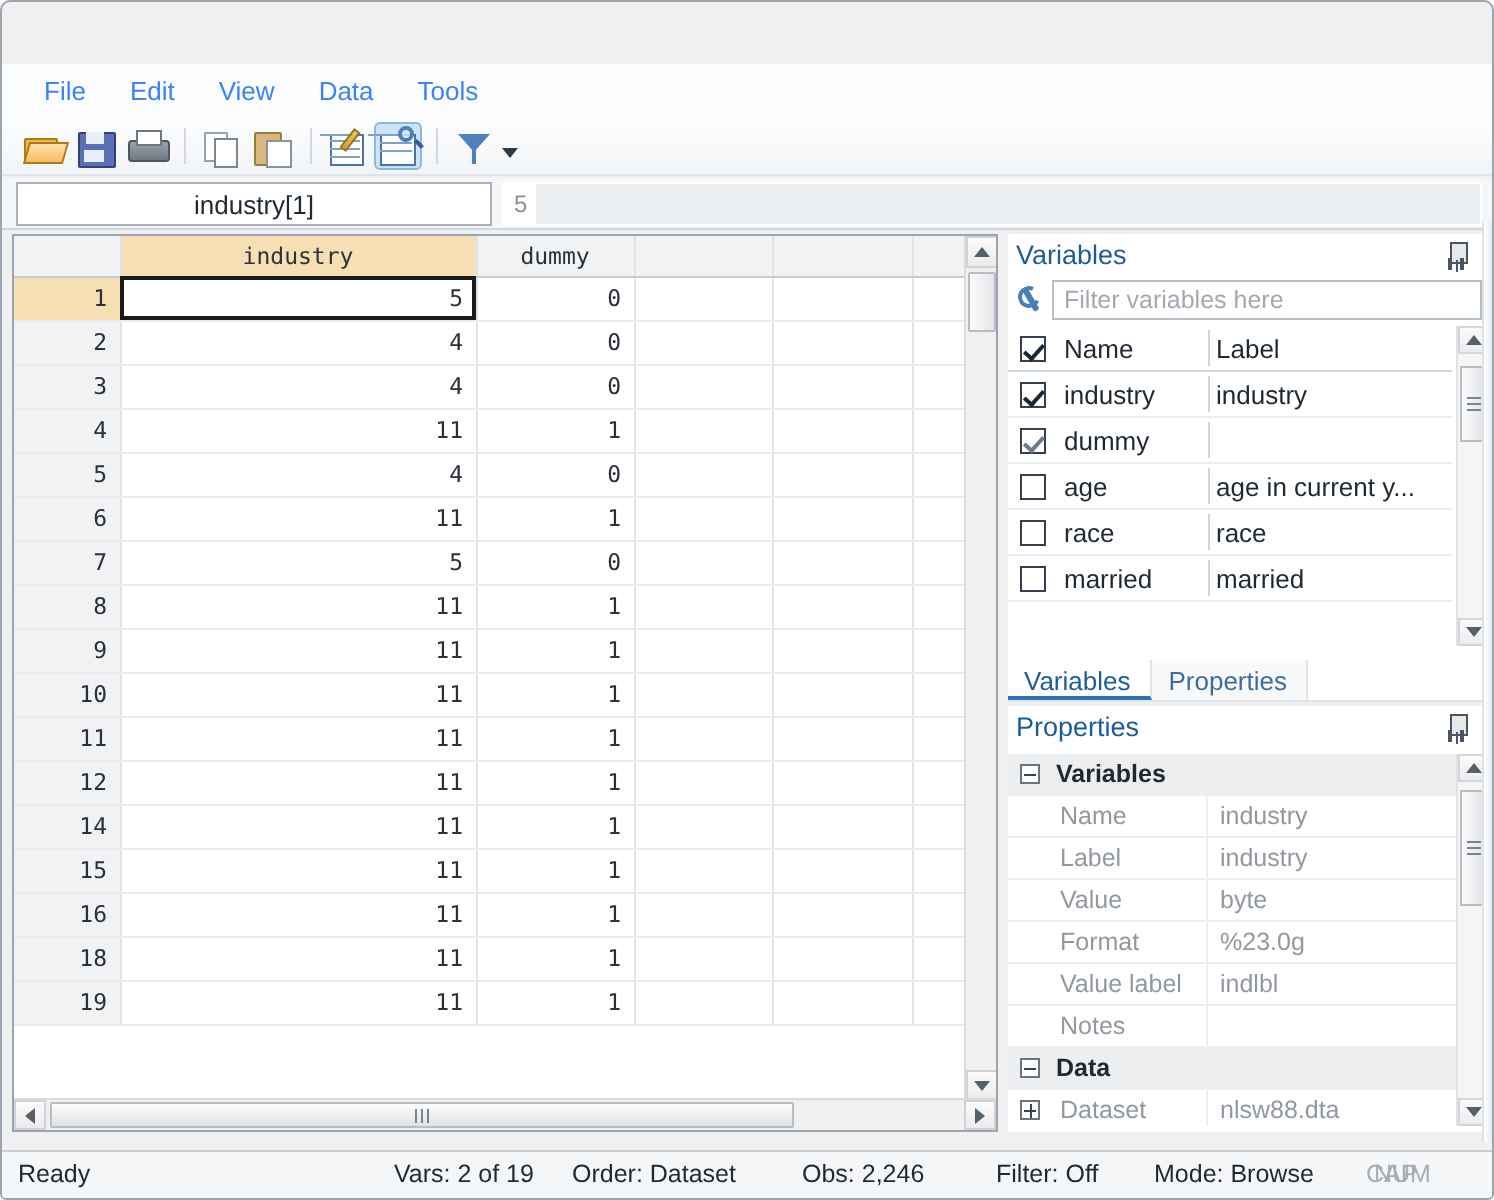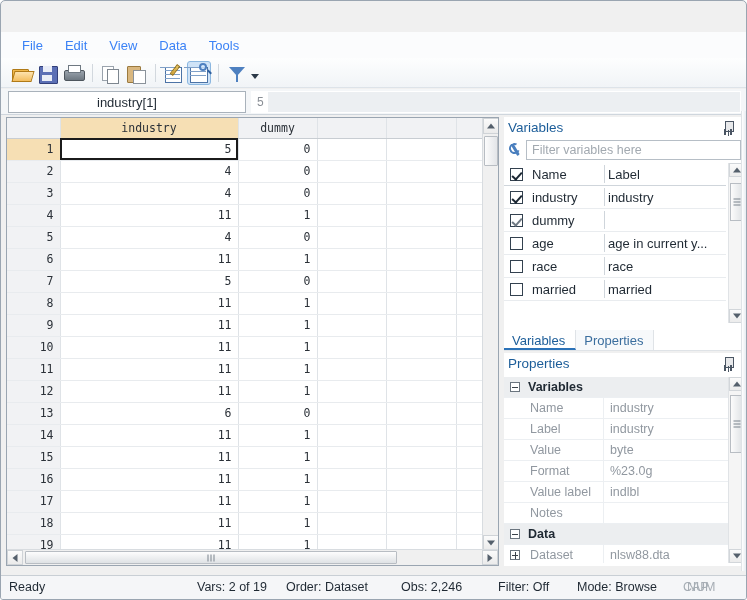--- a/index.html
+++ b/index.html
@@ -776,53 +776,37 @@
             </tr>
             <tr>
               <td class="rownum">12</td>
               <td class="datacell" style="width: 178px;">11</td>
               <td class="datacell" style="width: 79px;">1</td>
               <td class="empty" style="width: 69px;"></td>
               <td class="empty" style="width: 70px;"></td>
               <td class="empty" style="width: 27px;"></td>
             </tr>
             <tr>
-              <td class="rownum">13</td>
-              <td class="datacell" style="width: 178px;">6</td>
-              <td class="datacell" style="width: 79px;">0</td>
-              <td class="empty" style="width: 69px;"></td>
-              <td class="empty" style="width: 70px;"></td>
-              <td class="empty" style="width: 27px;"></td>
-            </tr>
-            <tr>
               <td class="rownum">14</td>
               <td class="datacell" style="width: 178px;">11</td>
               <td class="datacell" style="width: 79px;">1</td>
               <td class="empty" style="width: 69px;"></td>
               <td class="empty" style="width: 70px;"></td>
               <td class="empty" style="width: 27px;"></td>
             </tr>
             <tr>
               <td class="rownum">15</td>
               <td class="datacell" style="width: 178px;">11</td>
               <td class="datacell" style="width: 79px;">1</td>
               <td class="empty" style="width: 69px;"></td>
               <td class="empty" style="width: 70px;"></td>
               <td class="empty" style="width: 27px;"></td>
             </tr>
             <tr>
               <td class="rownum">16</td>
-              <td class="datacell" style="width: 178px;">11</td>
-              <td class="datacell" style="width: 79px;">1</td>
-              <td class="empty" style="width: 69px;"></td>
-              <td class="empty" style="width: 70px;"></td>
-              <td class="empty" style="width: 27px;"></td>
-            </tr>
-            <tr>
-              <td class="rownum">17</td>
               <td class="datacell" style="width: 178px;">11</td>
               <td class="datacell" style="width: 79px;">1</td>
               <td class="empty" style="width: 69px;"></td>
               <td class="empty" style="width: 70px;"></td>
               <td class="empty" style="width: 27px;"></td>
             </tr>
             <tr>
               <td class="rownum">18</td>
               <td class="datacell" style="width: 178px;">11</td>
               <td class="datacell" style="width: 79px;">1</td>

